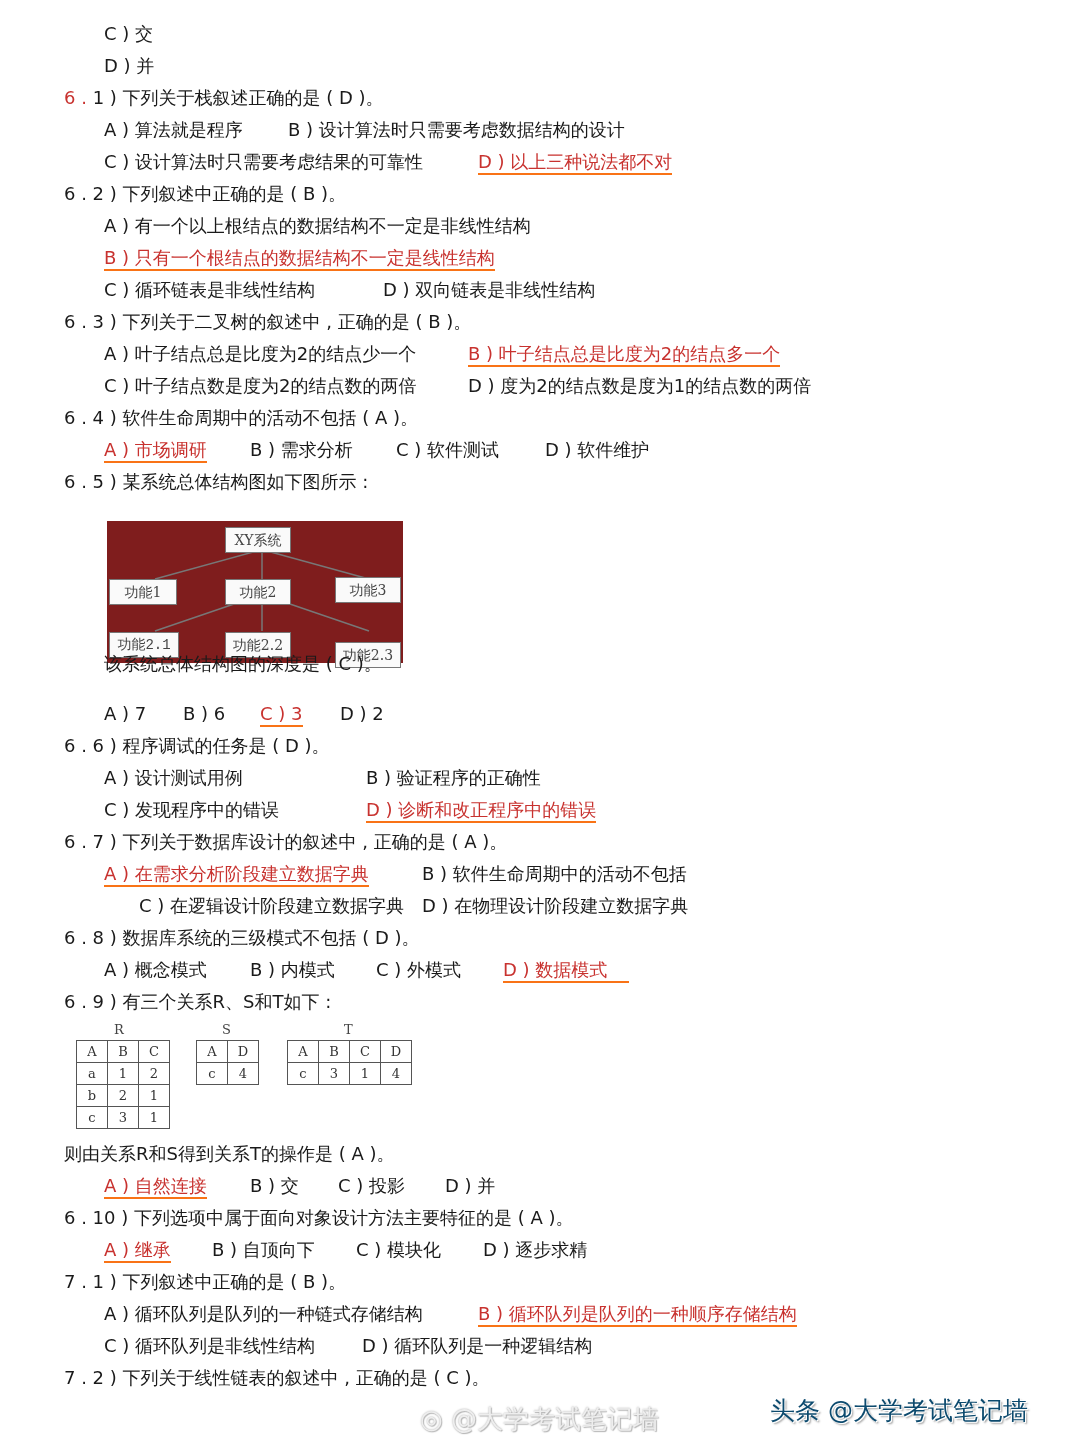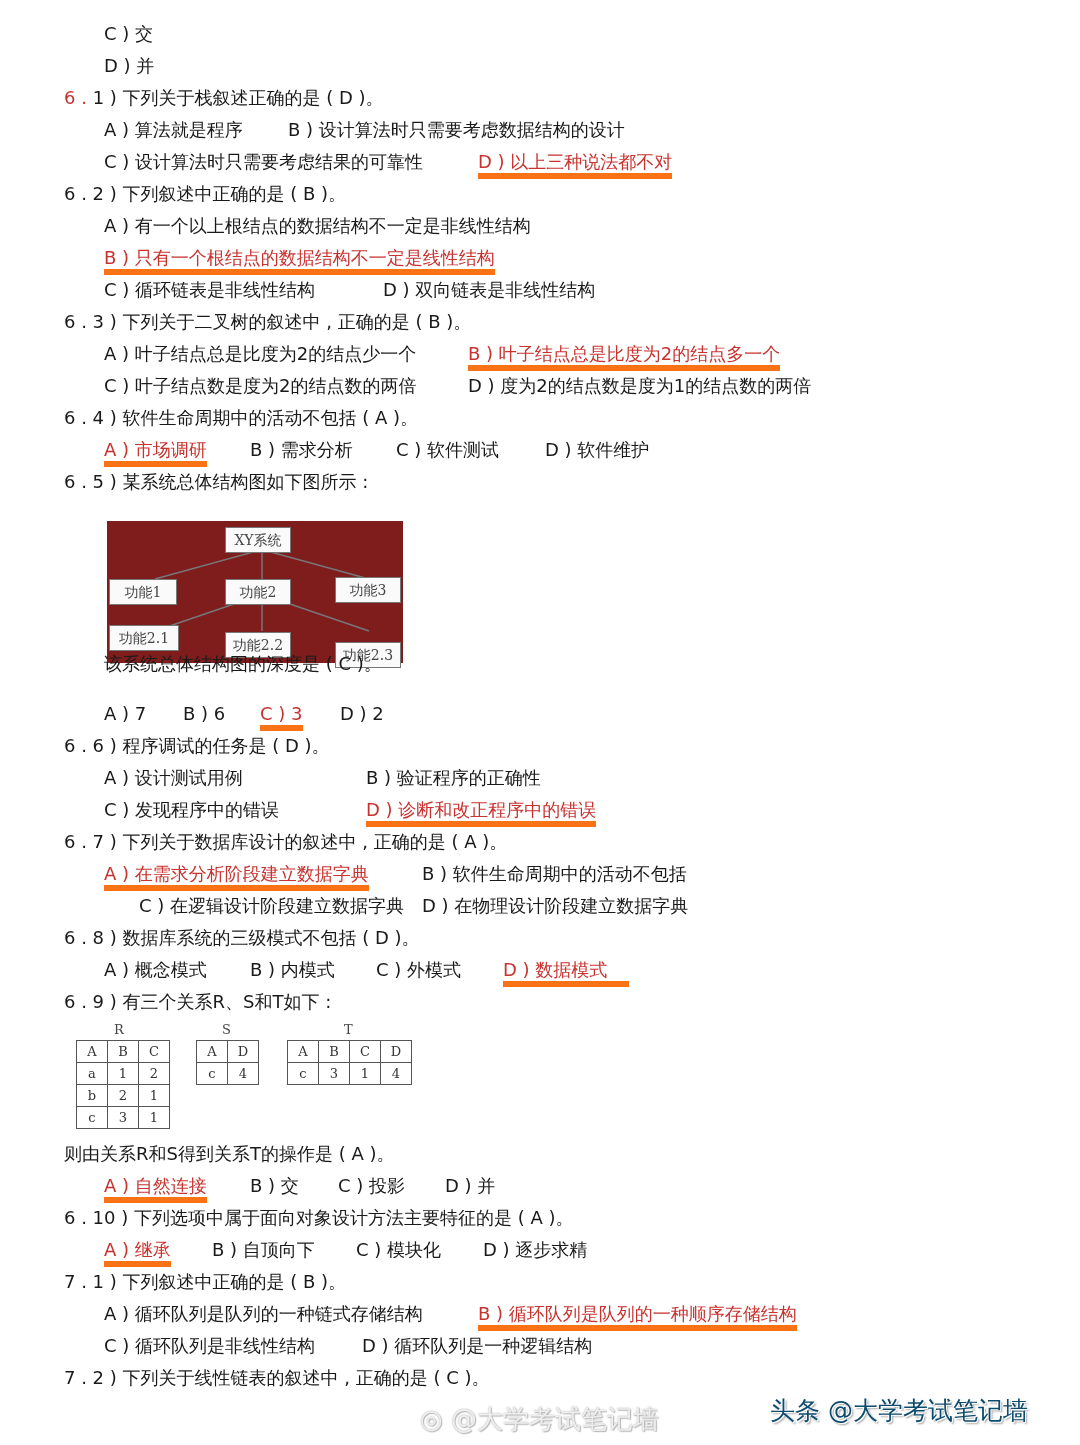--- a/index.html
+++ b/index.html
@@ -1,19 +1,19 @@
 <!DOCTYPE html>
 <html><head>
 <meta charset="utf-8">
 <style>
   html,body{margin:0;padding:0;background:#fff;}
   body{width:1080px;height:1445px;position:relative;overflow:hidden;
        font-family:"DejaVu Sans","Liberation Sans",sans-serif;color:#1a1a1a;font-size:18px;}
   .line{position:absolute;white-space:nowrap;line-height:24px;}
-  .red{color:#c8322f;border-bottom:6px solid #f97316;padding-bottom:1px;}
+  .red{color:#c8322f;border-bottom:2px solid #f97316;padding-bottom:1px;}
   .red6{color:#c8322f;}
   .seg{position:absolute;white-space:nowrap;}
   .diagram{position:absolute;left:107px;top:521px;width:296px;height:142px;background:#7f1d1d;}
   .box{position:absolute;border:1.5px solid #777;background:#fafafa;
        font-family:"DejaVu Serif","Liberation Serif",serif;font-size:14px;color:#444;
        text-align:center;line-height:24px;height:24px;}
   table.rel{position:absolute;border-collapse:collapse;font-family:"DejaVu Serif","Liberation Serif",serif;
        font-size:13px;color:#333;}
   table.rel td{border:1.5px solid #555;width:30px;height:21px;text-align:center;padding:0;}
   .rel-title{position:absolute;font-family:"DejaVu Serif","Liberation Serif",serif;font-size:13px;color:#444;}
@@ -62,21 +62,21 @@
       <line x1="160" y1="30" x2="262" y2="58"></line>
       <line x1="130" y1="82" x2="48" y2="110"></line>
       <line x1="155" y1="82" x2="155" y2="110"></line>
       <line x1="180" y1="82" x2="262" y2="110"></line>
     </g>
   </svg>
   <div class="box" style="left:118px;top:6px;width:64px;">XY系统</div>
   <div class="box" style="left:2px;top:58px;width:66px;">功能1</div>
   <div class="box" style="left:118px;top:58px;width:64px;">功能2</div>
   <div class="box" style="left:228px;top:56px;width:64px;">功能3</div>
-  <div class="box" style="left:2px;top:104px;width:68px;">功能2.1</div>
+  <div class="box" style="left:2px;top:111px;width:68px;font-family:Liberation Mono, monospace;">功能2.1</div>
   <div class="box" style="left:118px;top:111px;width:64px;">功能2.2</div>
   <div class="box" style="left:228px;top:121px;width:64px;text-align:center;">功能2.3</div>
 </div>
 
 <div class="line" style="left:104px;top:652px;">该系统总体结构图的深度是 (    C    )。</div>
 <div class="line" style="left:104px;top:702px;">A ) 7</div>
 <div class="line" style="left:183px;top:702px;">B ) 6</div>
 <div class="line" style="left:260px;top:702px;"><span class="red">C ) 3</span></div>
 <div class="line" style="left:340px;top:702px;">D ) 2</div>
 

